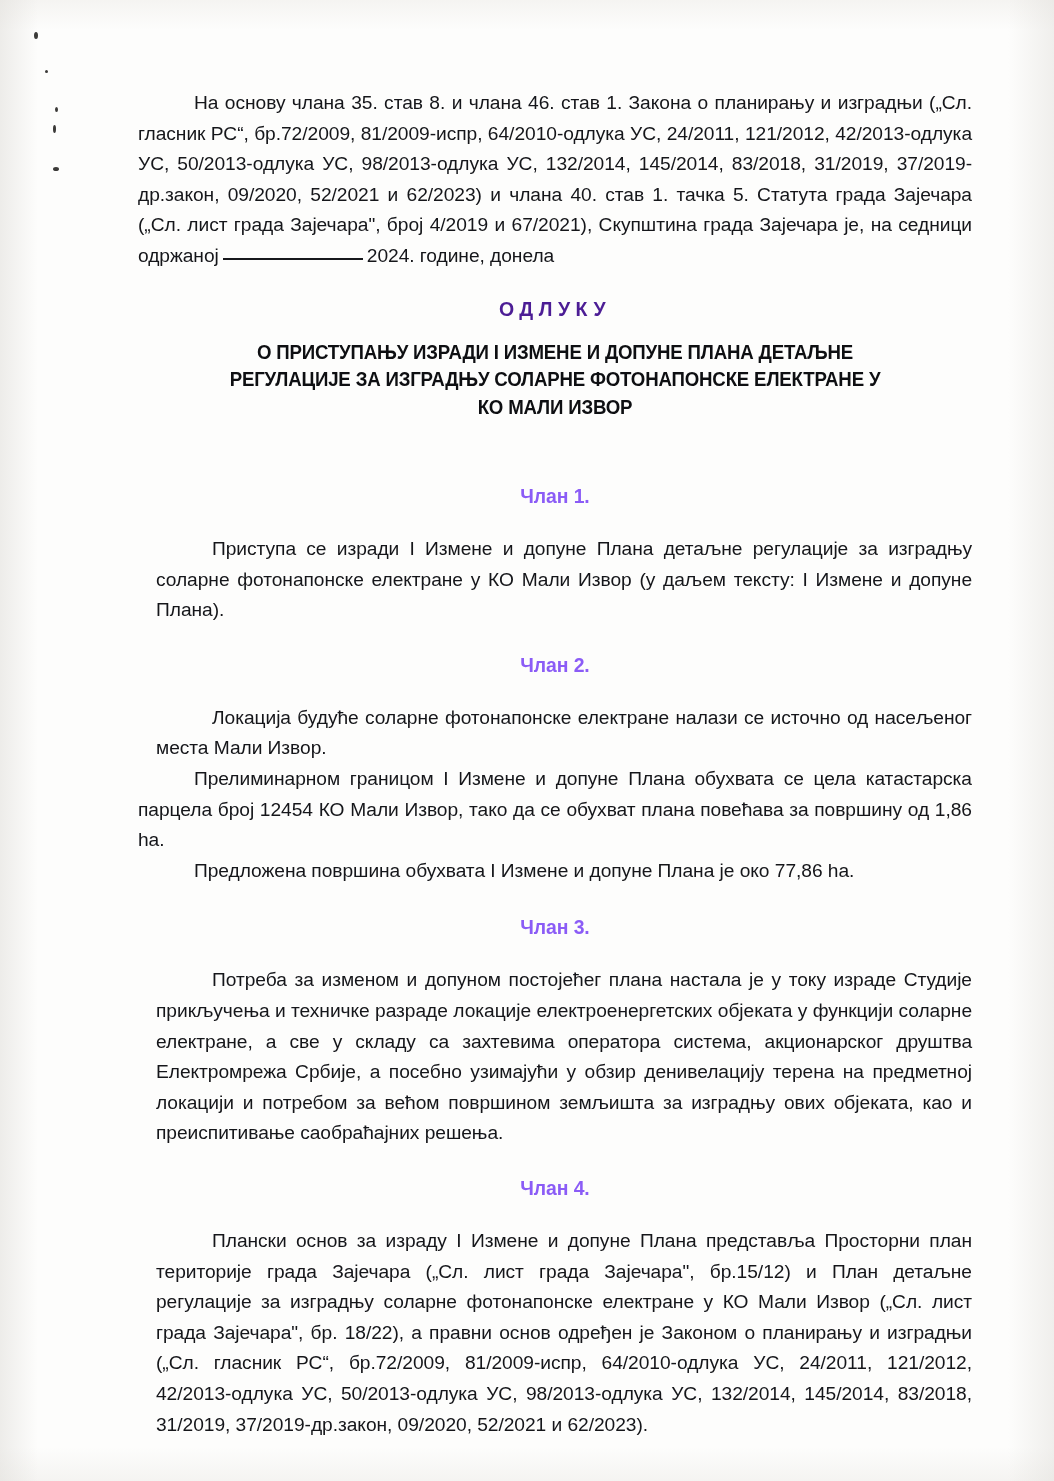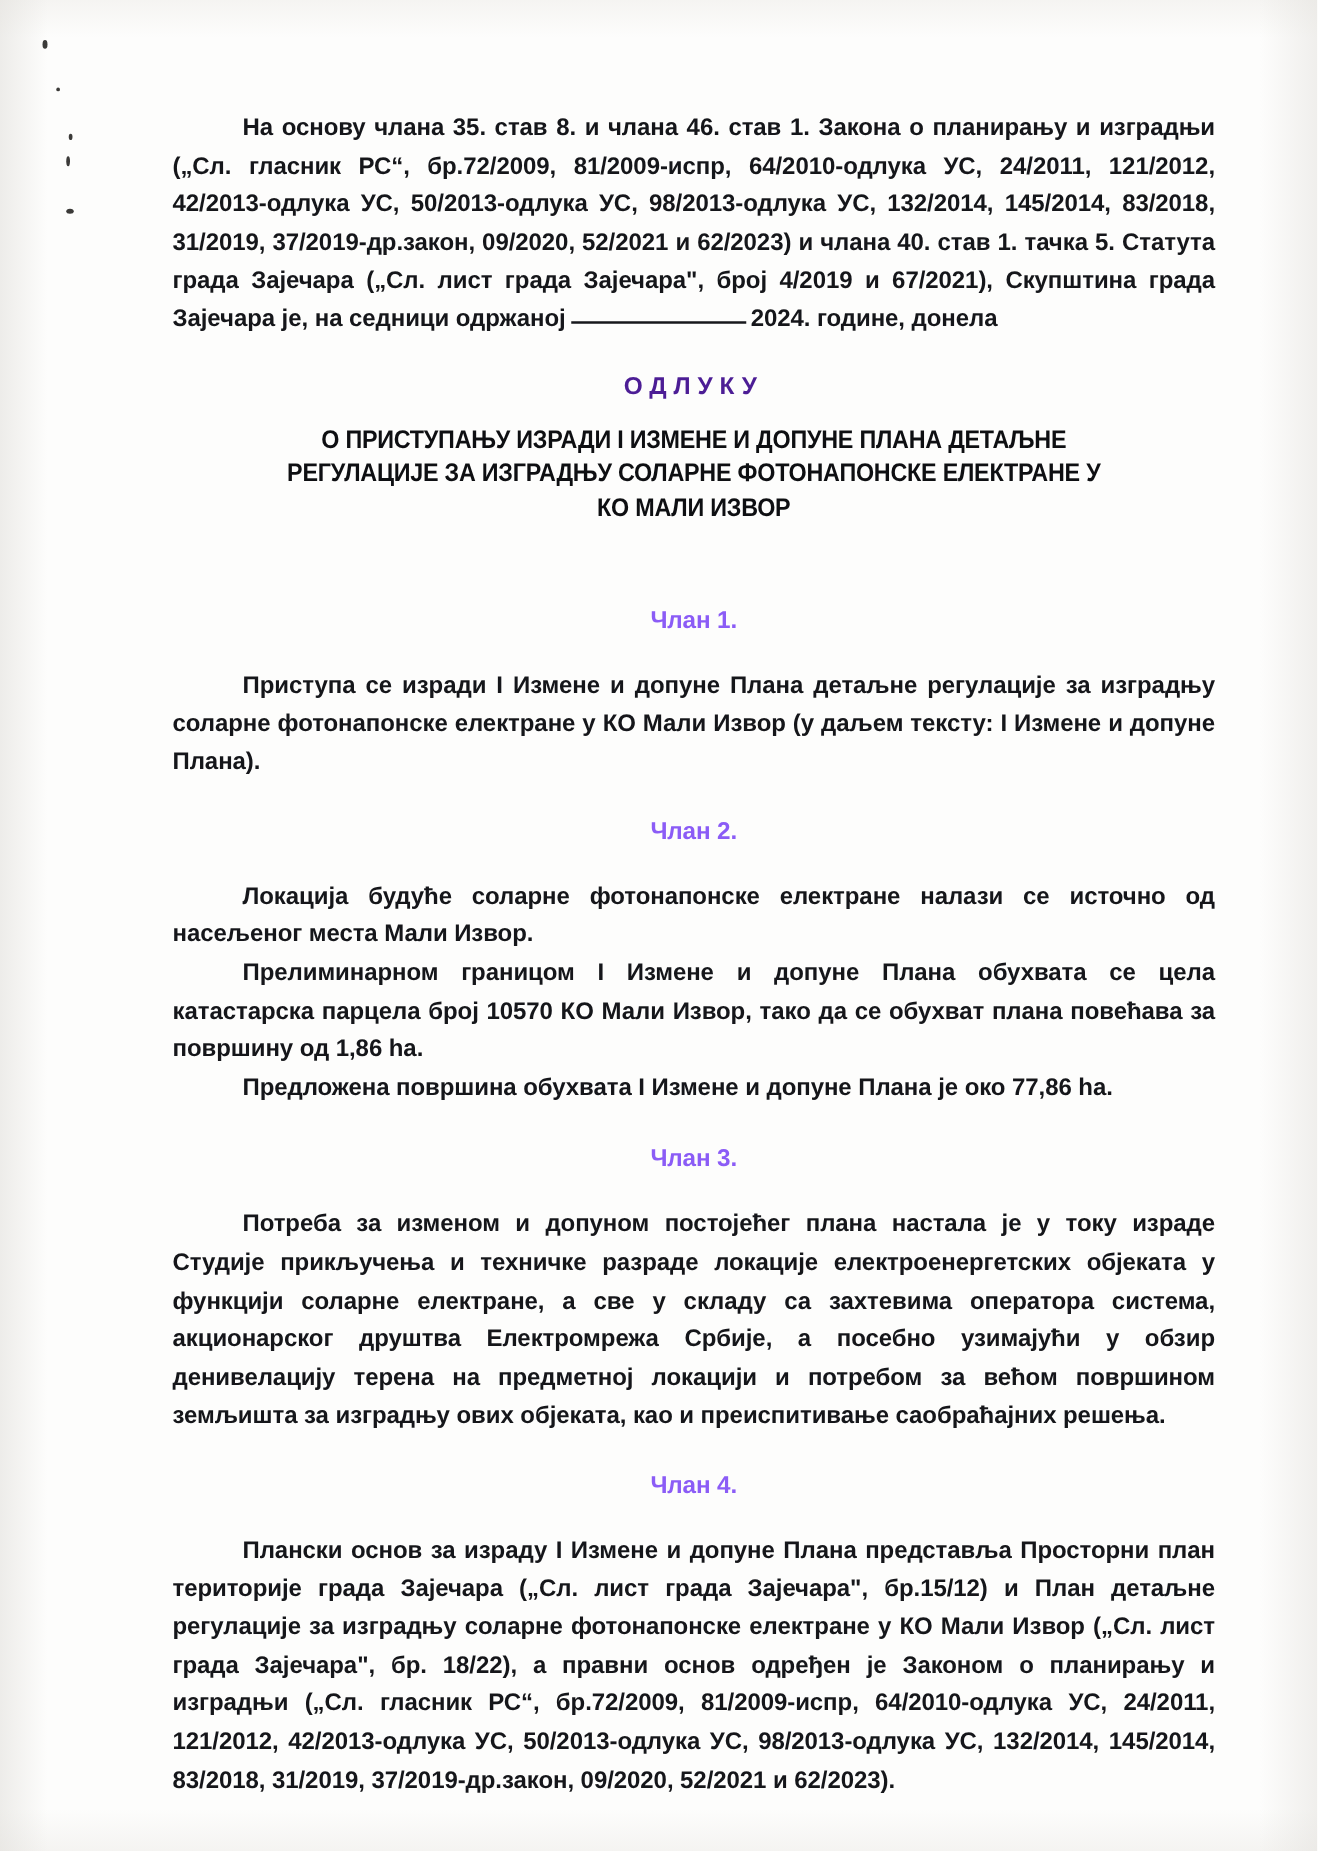--- a/index.html
+++ b/index.html
@@ -49,21 +49,20 @@
   .body-text {
     font-size: 19.2px;
     line-height: 30.6px;
     color: #15161a;
     text-align: justify;
     text-justify: inter-word;
     letter-spacing: -0.05px;
   }
   .indent {
     text-indent: 56px;
-    font-weight: bold;
   }
   .blank-line {
     display: inline-block;
     width: 140px;
     border-bottom: 2px solid #17181c;
     vertical-align: 2px;
     margin: 0 4px;
   }
   .decision-word {
     text-align: center;
@@ -86,21 +85,21 @@
     white-space: pre-line;
   }
   .article-head {
     text-align: center;
     font-weight: bold;
     font-size: 19.4px;
     color: #8b5cf6;
     letter-spacing: -0.1px;
   }
   .sp-before-art1 { margin-top: 64px; }
-  .sp-after-head  { margin-top: 26px; }
+  .sp-after-head  { margin-top: 26px; margin-left: 18px; }
   .sp-before-art  { margin-top: 28px; }
   .sp-art3        { margin-top: 30px; }
   .sp-art4        { margin-top: 28px; }
 </style>
 </head>
 <body>
 
 <div class="page">
 
   <div class="scan-shade"></div>
@@ -119,21 +118,21 @@
 
     <h2 class="subtitle">О ПРИСТУПАЊУ ИЗРАДИ I ИЗМЕНЕ И ДОПУНЕ ПЛАНА ДЕТАЉНЕ
 РЕГУЛАЦИЈЕ ЗА ИЗГРАДЊУ СОЛАРНЕ ФОТОНАПОНСКЕ ЕЛЕКТРАНЕ  У
 КО МАЛИ ИЗВОР</h2>
 
     <h3 class="article-head sp-before-art1">Члан 1.</h3>
     <p class="body-text indent sp-after-head">Приступа се изради I Измене и допуне Плана детаљне регулације за изградњу соларне фотонапонске електране у КО Мали Извор  (у даљем тексту: I Измене и допуне Плана).</p>
 
     <h3 class="article-head sp-before-art">Члан 2.</h3>
     <p class="body-text indent sp-after-head">Локација будуће соларне фотонапонске електране налази се источно од насељеног места Мали Извор.</p>
-    <p class="body-text indent">Прелиминарном границом I Измене и допуне Плана обухвата се цела катастарска парцела број 10570  КО Мали Извор, тако да се обухват плана повећава за површину од  1,86 ha.</p>
+    <p class="body-text indent">Прелиминарном границом I Измене и допуне Плана обухвата се цела катастарска парцела број 12454  КО Мали Извор, тако да се обухват плана повећава за површину од  1,86 ha.</p>
     <p class="body-text indent">Предложена површина обухвата I Измене и допуне Плана је око 77,86 ha.</p>
 
     <h3 class="article-head sp-art3">Члан 3.</h3>
     <p class="body-text indent sp-after-head">Потреба за изменом и допуном постојећег плана настала је у току израде Студије прикључења и техничке разраде локације електроенергетских објеката у функцији соларне електране, а све у складу са захтевима оператора система, акционарског друштва Електромрежа Србије, а посебно узимајући у обзир денивелацију терена на предметној локацији и потребом за већом површином земљишта за изградњу ових објеката, као и преиспитивање саобраћајних решења.</p>
 
     <h3 class="article-head sp-art4">Члан 4.</h3>
     <p class="body-text indent sp-after-head">Плански основ за израду I Измене и допуне Плана представља Просторни план територије града Зајечара („Сл. лист града Зајечара", бр.15/12) и План детаљне регулације за изградњу соларне фотонапонске електране у КО Мали Извор („Сл. лист града Зајечара", бр. 18/22), а правни основ одређен је Законом о планирању и изградњи („Сл. гласник РС“, бр.72/2009, 81/2009-испр, 64/2010-одлука УС, 24/2011, 121/2012, 42/2013-одлука УС, 50/2013-одлука УС, 98/2013-одлука УС, 132/2014, 145/2014, 83/2018, 31/2019, 37/2019-др.закон, 09/2020, 52/2021 и 62/2023).</p>
 
   </div>
 </div>

